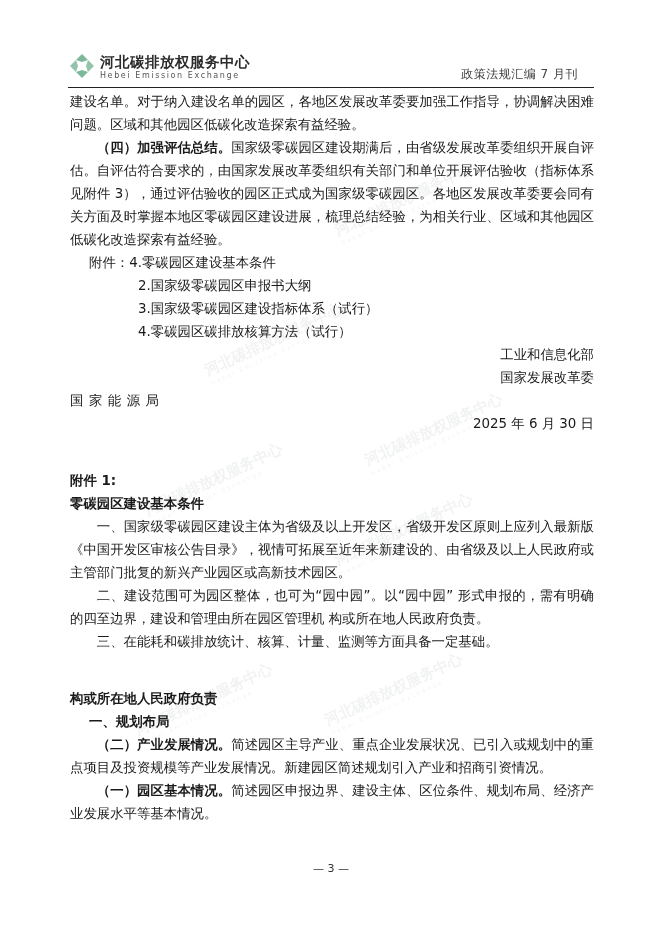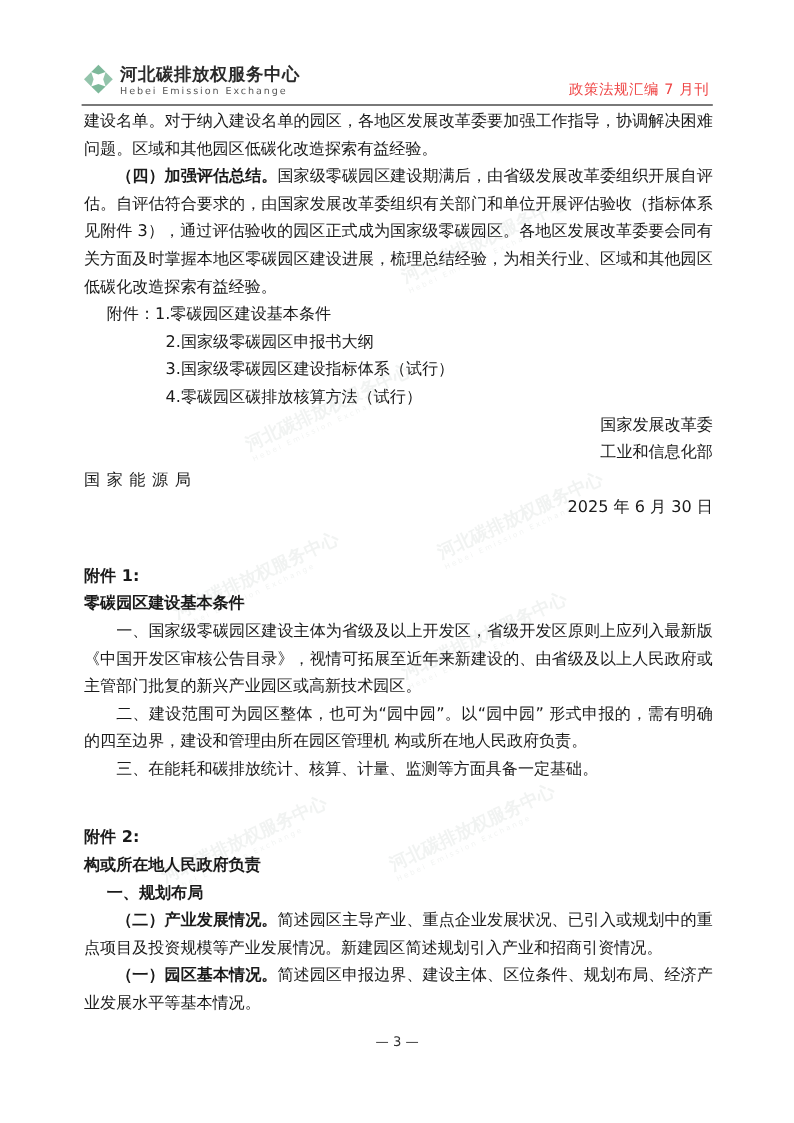--- a/index.html
+++ b/index.html
@@ -2,21 +2,21 @@
 <html><head>
 <meta charset="utf-8">
 <style>
   html, body { margin: 0; padding: 0; background: #ffffff; }
   body { width: 662px; height: 936px; position: relative; overflow: hidden;
          font-family: "DejaVu Sans", "Liberation Sans", sans-serif; color: #1a1a1a; }
   .header { position: absolute; left: 68px; top: 50px; width: 526px; height: 36px; }
   .logo-icon { position: absolute; left: 0; top: 2px; width: 28px; height: 28px; }
   .logo-cn { position: absolute; left: 32px; top: 3px; font-size: 14.5px; font-weight: bold; color: #2b2b2b; letter-spacing: 0.5px; }
   .logo-en { position: absolute; left: 32px; top: 21px; font-size: 8px; color: #555; letter-spacing: 1.6px; }
-  .issue { position: absolute; right: 3px; top: 16px; font-size: 12px; color: #ef4444; letter-spacing: 0.5px; margin-left: 22px; }
+  .issue { position: absolute; right: 16px; top: 16px; font-size: 12px; color: #404040; letter-spacing: 0.5px; margin-left: 22px; }
   .rule { position: absolute; left: 68px; top: 87px; width: 526px; height: 1px; background: #222; }
 
   .page { position: absolute; left: 70px; top: 90px; width: 524px; font-size: 13.4px; line-height: 23px; }
   .p { margin: 0; text-align: justify; }
   .indent { text-indent: 2em; }
   .b { font-weight: bold; }
   .att-list { padding-left: 19px; }
   .att-sub { padding-left: 68px; }
   .sign { text-align: right; }
   .sign-spaced { text-align: left; letter-spacing: 5.5px; margin-right: -5.5px; }
@@ -53,41 +53,40 @@
   <div class="logo-en">Hebei Emission Exchange</div>
   <div class="issue">政策法规汇编 7 月刊</div>
 </div>
 <div class="rule"></div>
 
 <div class="page">
   <p class="p">建设名单。对于纳入建设名单的园区，各地区发展改革委要加强工作指导，协调解决困难问题。区域和其他园区低碳化改造探索有益经验。</p>
   <p class="p indent"><span class="b">（四）加强评估总结。</span><span>国家级零碳园区建设期满后，由省级发展改革委组织开展自评估。自评估符合要求的，由国家发展改革委组织有关部门和单位开展评估验收（指标体系见附件 3），通过评估验收的园区正式成为国家级零碳园区。各地区发展改革委要会同有关方面及时掌握本地区零碳园区建设进展，梳理总结经验，为相关行业、区域和其他园区低碳化改造探索有益经验。</span></p>
 
   <div class="att-list">
-    <span>附件：</span><span>1.零碳园区建设基本条件</span>
+    <span>附件：</span><span>4.零碳园区建设基本条件</span>
   </div>
   <div class="att-sub">2.国家级零碳园区申报书大纲</div>
   <div class="att-sub">3.国家级零碳园区建设指标体系（试行）</div>
   <div class="att-sub">4.零碳园区碳排放核算方法（试行）</div>
 
+  <div class="sign">工业和信息化部</div>
   <div class="sign">国家发展改革委</div>
-  <div class="sign">工业和信息化部</div>
   <div class="sign-spaced">国家能源局</div>
   <div class="sign">2025 年 6 月 30 日</div>
 
   <div class="gap" style="height:34px"></div>
 
   <div class="b">附件 1:</div>
   <div class="title">零碳园区建设基本条件</div>
   <p class="p indent">一、国家级零碳园区建设主体为省级及以上开发区，省级开发区原则上应列入最新版《中国开发区审核公告目录》，视情可拓展至近年来新建设的、由省级及以上人民政府或主管部门批复的新兴产业园区或高新技术园区。</p>
   <p class="p indent">二、建设范围可为园区整体，也可为“园中园”。以“园中园” 形式申报的，需有明确的四至边界，建设和管理由所在园区管理机 构或所在地人民政府负责。</p>
   <p class="p indent">三、在能耗和碳排放统计、核算、计量、监测等方面具备一定基础。</p>
 
   <div class="gap" style="height:34px"></div>
 
-  <div class="b">附件 2:</div>
   <div class="title">构或所在地人民政府负责</div>
   <div class="section-h">一、规划布局</div>
   <p class="p indent"><span class="b">（二）产业发展情况。</span><span>简述园区主导产业、重点企业发展状况、已引入或规划中的重点项目及投资规模等产业发展情况。新建园区简述规划引入产业和招商引资情况。</span></p>
   <p class="p indent"><span class="b">（一）园区基本情况。</span><span>简述园区申报边界、建设主体、区位条件、规划布局、经济产业发展水平等基本情况。</span></p>
 </div>
 
 <div class="pagenum">— 3 —</div>
 
 </body></html>

